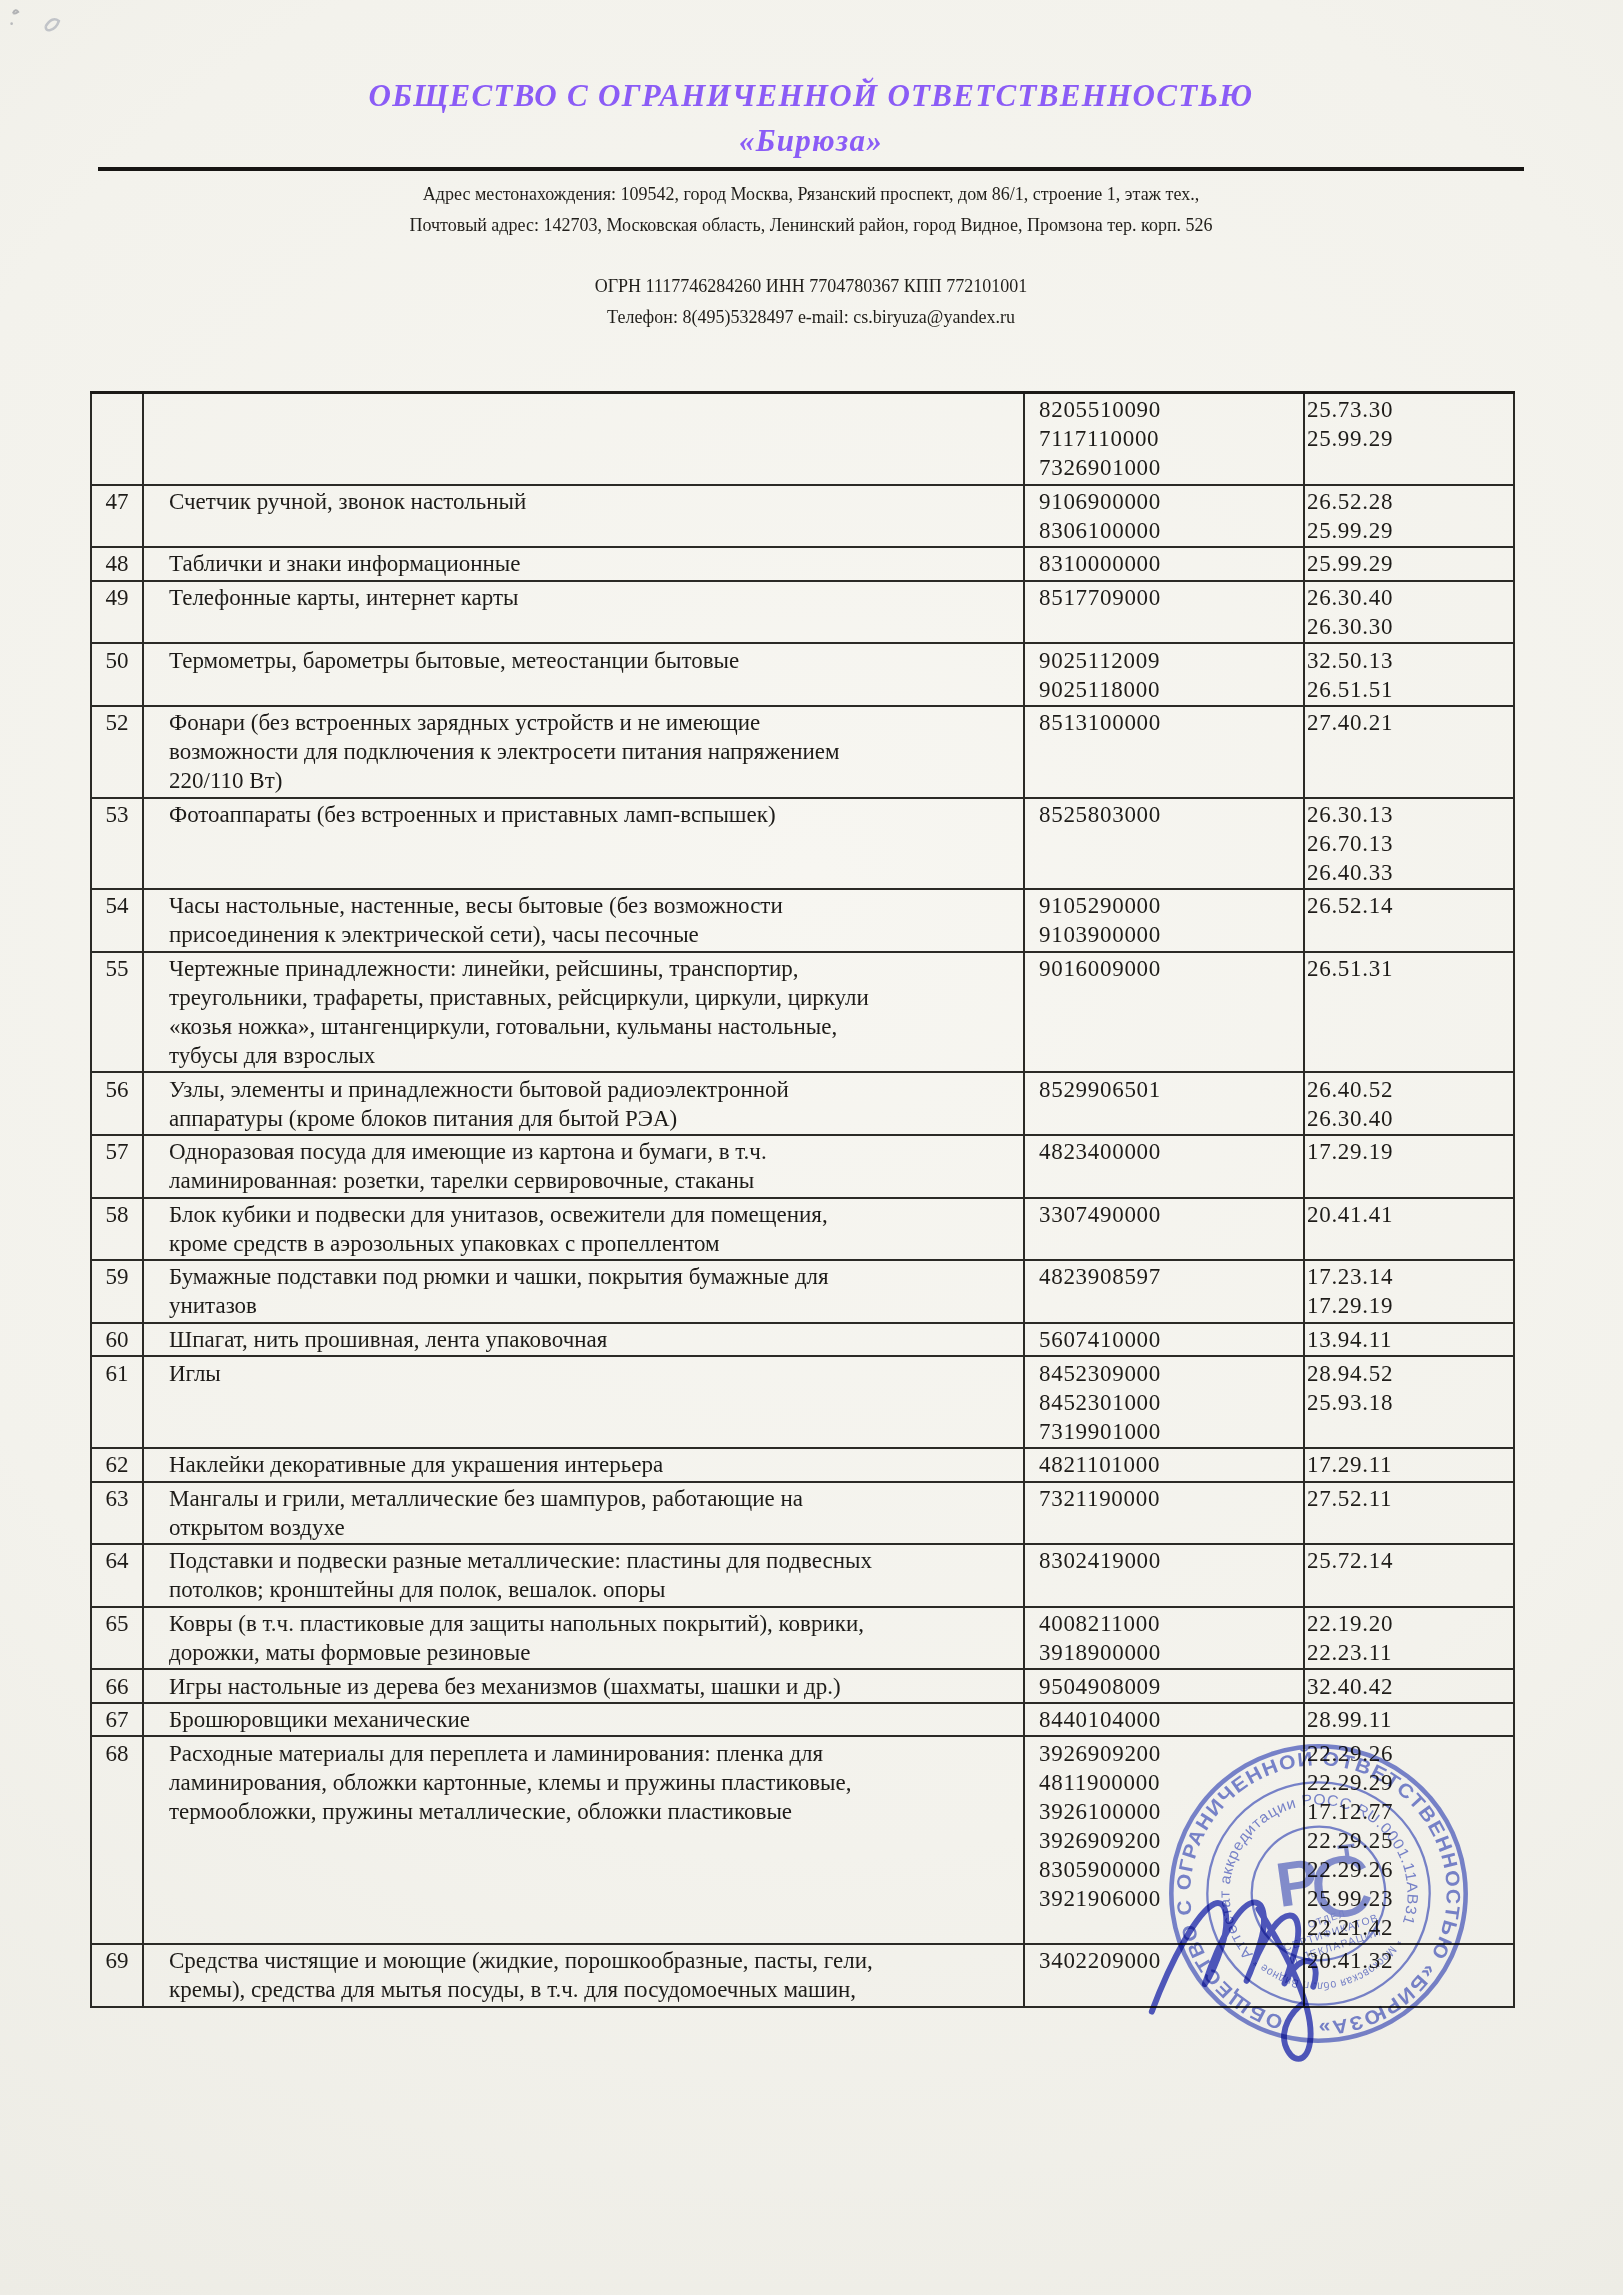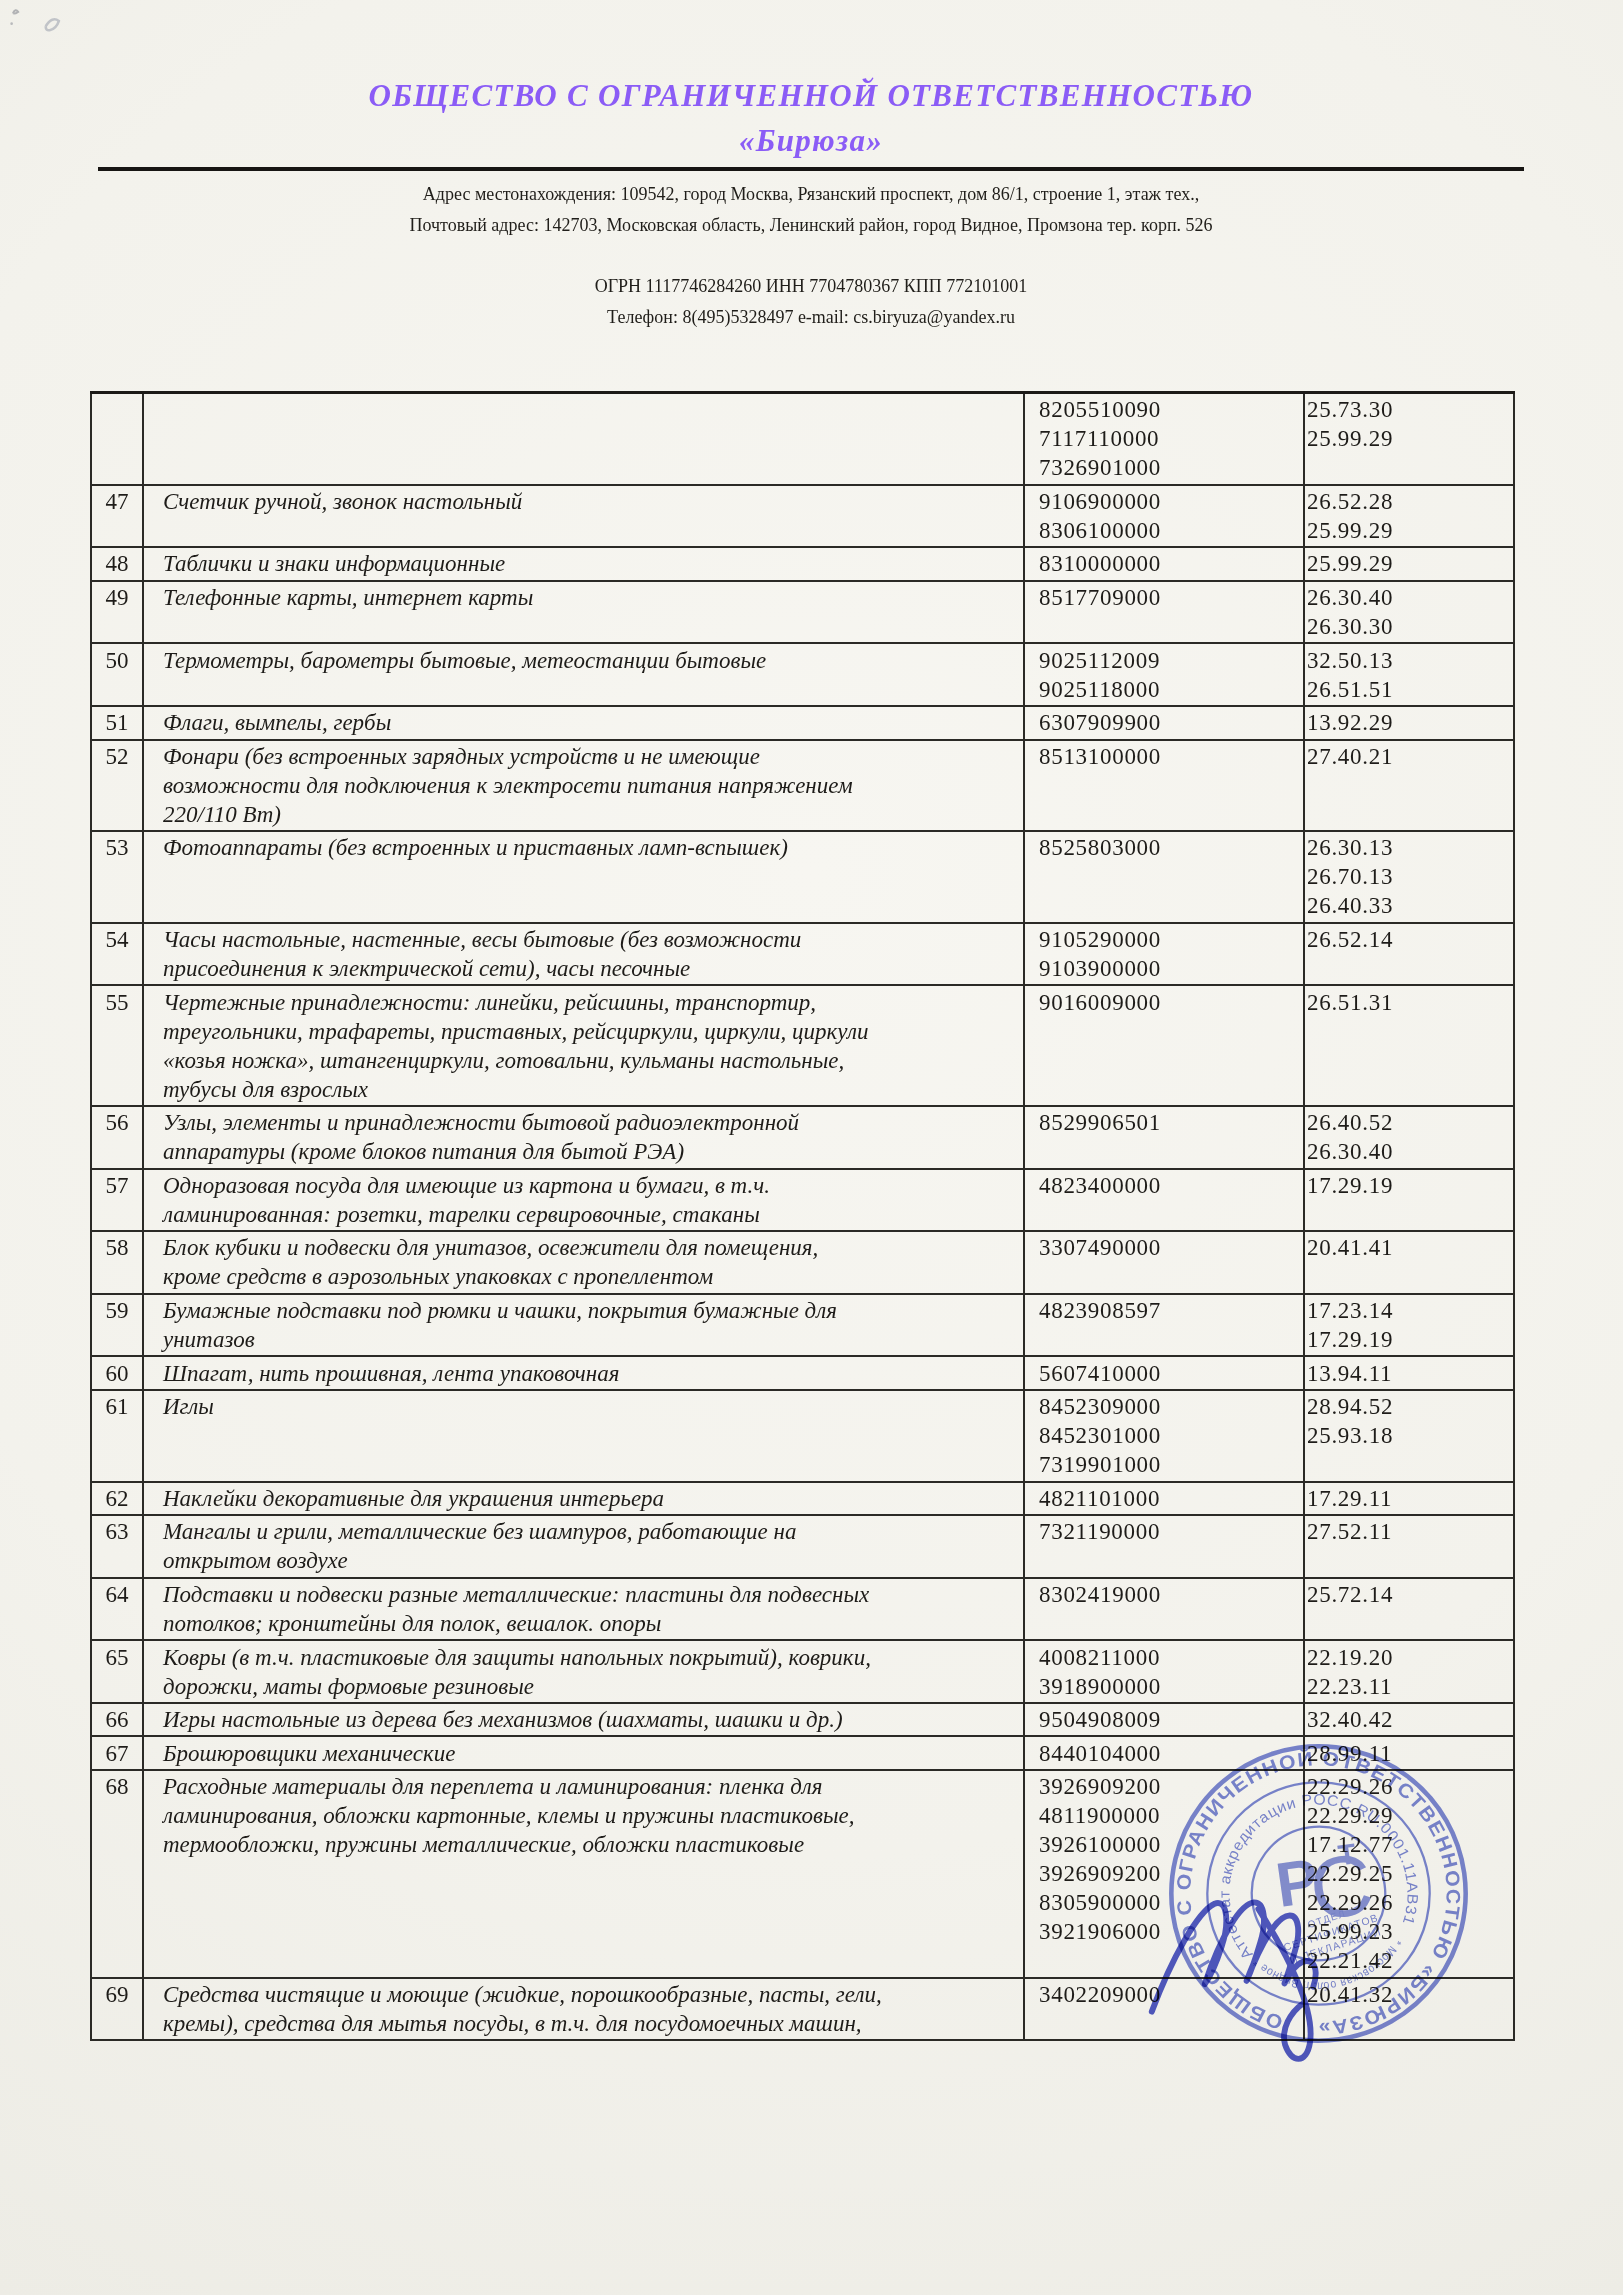--- a/index.html
+++ b/index.html
@@ -29,21 +29,21 @@
     border:2px solid #2b2a26;vertical-align:top;padding:1.3px 0;
     background:transparent;
   }
   .doc-table tr:first-child td{border-top:3.9px solid #1c1a17;}
   .col-num{width:52px;}
   .col-desc{width:881px;}
   .col-code{width:280px;}
   .col-cls{width:210px;}
   .cell-line{height:29px;line-height:29px;white-space:nowrap;}
   td.num-cell .cell-line{text-align:center;}
-  td.desc-cell .cell-line{padding-left:19px;font-style:italic;}
+  td.desc-cell .cell-line{padding-left:25px;}
   td.code-cell .cell-line{padding-left:14px;letter-spacing:0.7px;}
   td.cls-cell .cell-line{padding-left:2px;letter-spacing:0.7px;}
   .stamp-wrap{
     position:absolute;left:1155px;top:1730px;width:327px;height:327px;
     mix-blend-mode:multiply;opacity:.82;pointer-events:none;
   }
   .stamp-wrap svg{display:block;}
   .stamp-text{font-family:"Liberation Sans", sans-serif;font-weight:700;fill:#5f6ed0;}
   .signature-wrap{
     position:absolute;left:1106px;top:1812px;width:340px;height:275px;
@@ -162,34 +162,20 @@
           <div class="cell-line">Термометры, барометры бытовые, метеостанции бытовые</div>
           <div class="cell-line">&nbsp;</div>
         </td>
         <td class="code-cell">
           <div class="cell-line">9025112009</div>
           <div class="cell-line">9025118000</div>
         </td>
         <td class="cls-cell">
           <div class="cell-line">32.50.13</div>
           <div class="cell-line">26.51.51</div>
-        </td>
-      </tr>
-      <tr>
-        <td class="num-cell">
-          <div class="cell-line">51</div>
-        </td>
-        <td class="desc-cell">
-          <div class="cell-line">Флаги, вымпелы, гербы</div>
-        </td>
-        <td class="code-cell">
-          <div class="cell-line">6307909900</div>
-        </td>
-        <td class="cls-cell">
-          <div class="cell-line">13.92.29</div>
         </td>
       </tr>
       <tr>
         <td class="num-cell">
           <div class="cell-line">52</div>
           <div class="cell-line">&nbsp;</div>
           <div class="cell-line">&nbsp;</div>
         </td>
         <td class="desc-cell">
           <div class="cell-line">Фонари (без встроенных зарядных устройств и не имеющие</div>

